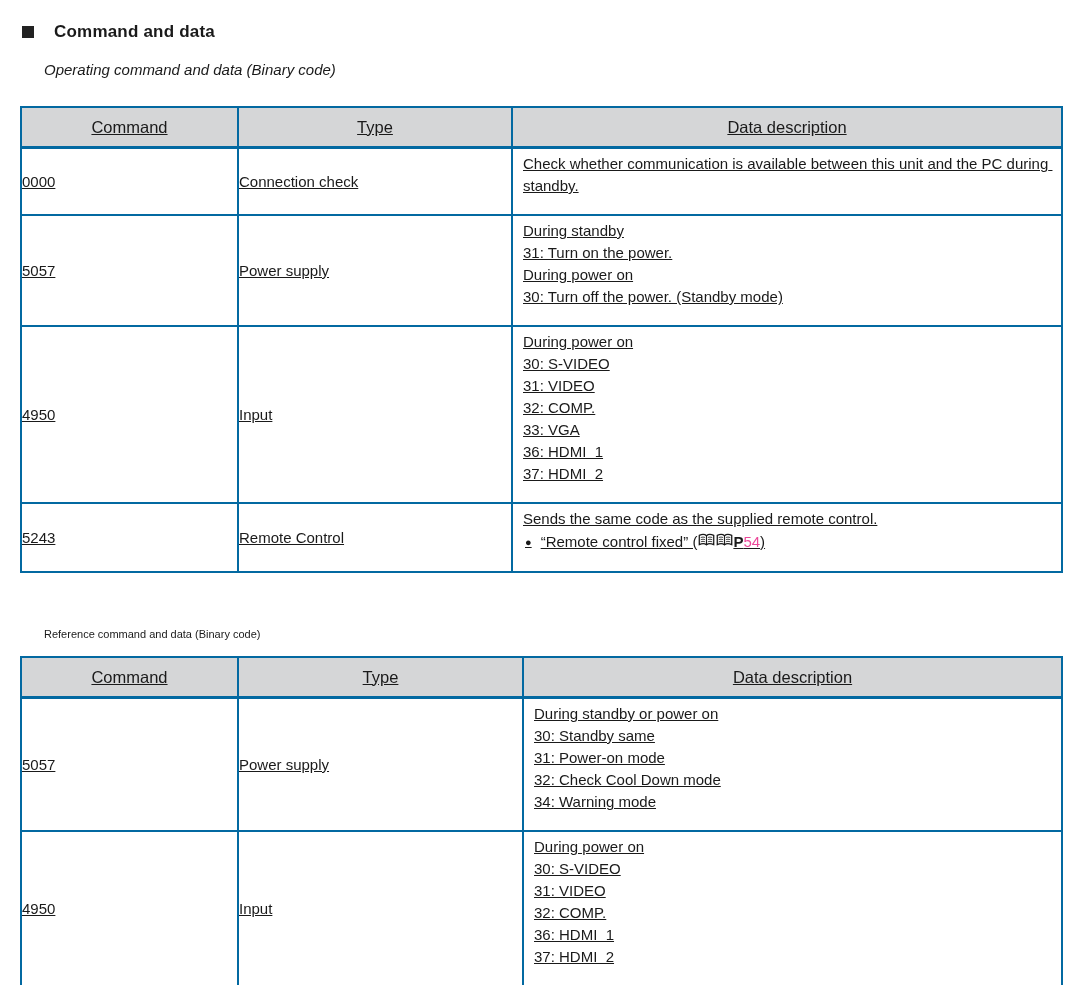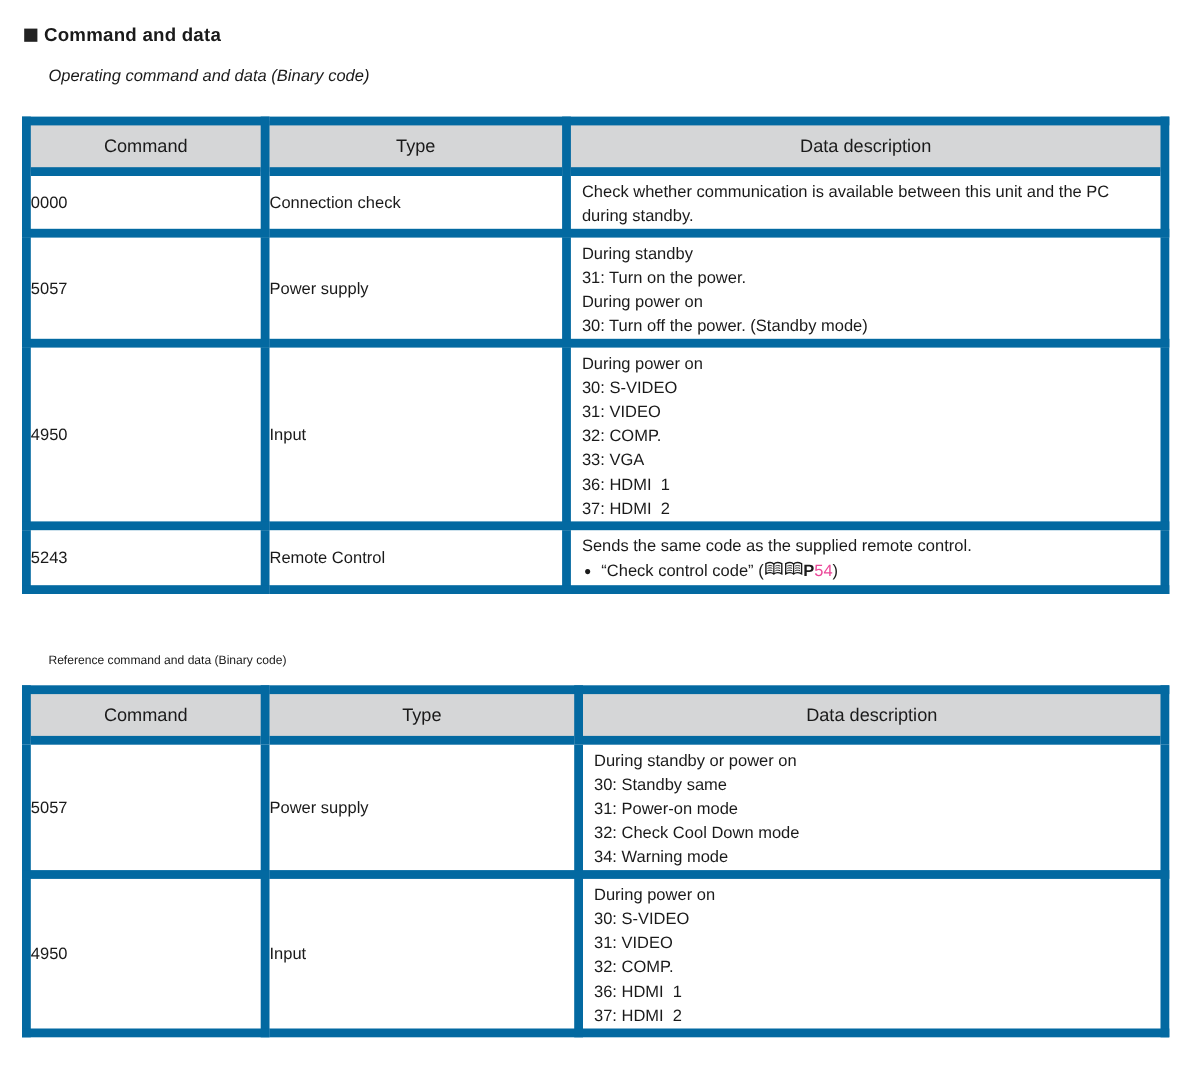--- a/index.html
+++ b/index.html
@@ -17,21 +17,21 @@
   .page {
     box-sizing: border-box;
     width: 1087px;
     height: 985px;
     padding: 22px 24px 0 20px;
   }
   
   .sec-head {
     display: flex;
     align-items: center;
-    gap: 6px;
+    gap: 20px;
     margin-left: 2px;
   }
   .sq {
     width: 12px;
     height: 12px;
     background: #222222;
     flex: 0 0 auto;
   }
   .sec-title {
     font-size: 17px;
@@ -49,41 +49,42 @@
   }
   
   table.cmd {
     border-collapse: collapse;
     table-layout: fixed;
     width: 1043px;
     margin-top: 28px;
   }
   table.cmd th,
   table.cmd td {
-    border: 8px solid #0369a1;
+    border: 2px solid #0369a1;
+    text-decoration: underline;
   }
   table.cmd th {
     background: #d5d6d7;
     font-weight: normal;
     font-size: 16.5px;
     height: 38px;
     border-bottom-width: 3px;
     padding: 0;
   }
   table.cmd td.cmd-cell,
   table.cmd td.type-cell {
     text-align: left;
     vertical-align: middle;
     font-size: 15px;
     padding: 0;
   }
   table.cmd td.desc-cell {
     vertical-align: top;
     font-size: 15px;
-    padding: 4px 8px 0 10px;
+    padding: 4px 8px 17px 10px;
   }
   .dl {
     line-height: 22px;
     white-space: pre-wrap;
   }
   .ref-row {
     display: flex;
     align-items: center;
     line-height: 24px;
   }
@@ -166,21 +167,21 @@
           <div class="dl">37: HDMI  2</div>
         </td>
       </tr>
       <tr style="height:49px">
         <td class="cmd-cell">5243</td>
         <td class="type-cell">Remote Control</td>
         <td class="desc-cell">
           <div class="dl">Sends the same code as the supplied remote control.</div>
           <div class="ref-row">
             <span class="bullet">●</span>
-            <span>“Check control code” (</span>
+            <span>“Remote control fixed” (</span>
             <span class="book-ic">
               <svg width="17" height="14" viewBox="0 0 20 16">
                 <path d="M1.5 2.6 C4.5 1.1 8 1.1 10 2.9 C12 1.1 15.5 1.1 18.5 2.6 L18.5 13.4 C15.5 11.9 12 11.9 10 13.7 C8 11.9 4.5 11.9 1.5 13.4 Z" fill="none" stroke="#1a1a1a" stroke-width="1.5"></path>
                 <line x1="10" y1="2.9" x2="10" y2="13.7" stroke="#1a1a1a" stroke-width="1.3"></line>
                 <path d="M3.2 5.2 C5 4.4 7 4.4 8.4 5.2 M3.2 7.7 C5 6.9 7 6.9 8.4 7.7 M3.2 10.2 C5 9.4 7 9.4 8.4 10.2 M11.6 5.2 C13 4.4 15 4.4 16.8 5.2 M11.6 7.7 C13 6.9 15 6.9 16.8 7.7 M11.6 10.2 C13 9.4 15 9.4 16.8 10.2" fill="none" stroke="#1a1a1a" stroke-width="1"></path>
               </svg>
             </span>
             <span class="book-ic">
               <svg width="17" height="14" viewBox="0 0 20 16">
                 <path d="M1.5 2.6 C4.5 1.1 8 1.1 10 2.9 C12 1.1 15.5 1.1 18.5 2.6 L18.5 13.4 C15.5 11.9 12 11.9 10 13.7 C8 11.9 4.5 11.9 1.5 13.4 Z" fill="none" stroke="#1a1a1a" stroke-width="1.5"></path>

